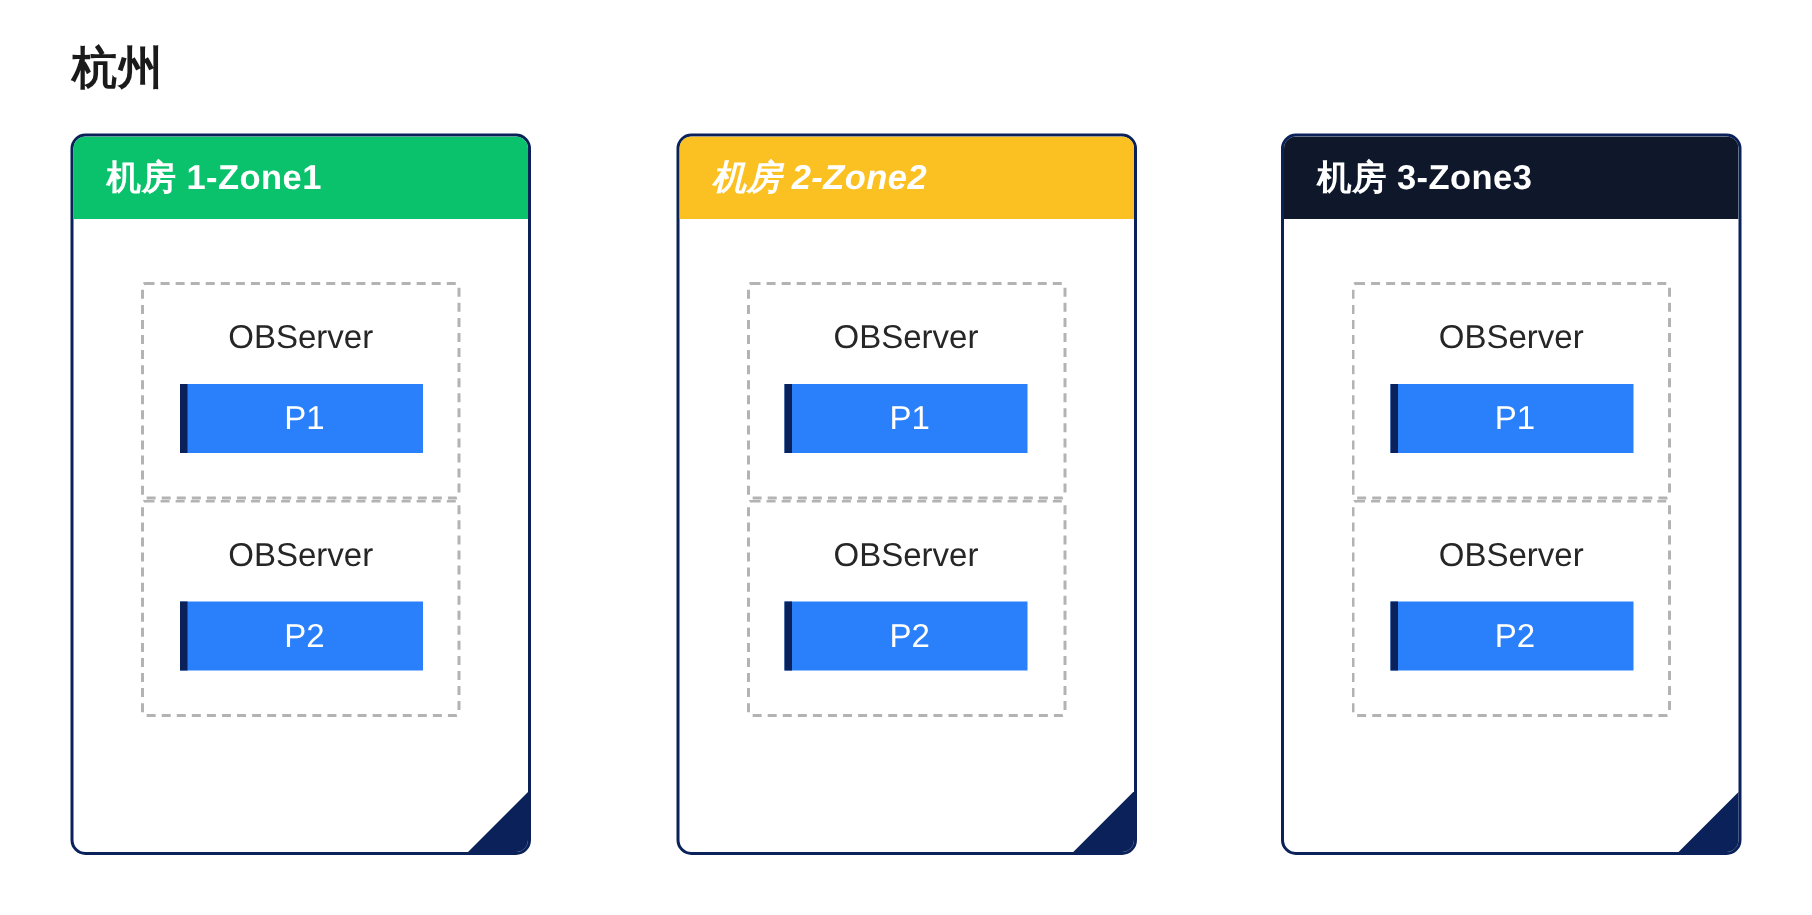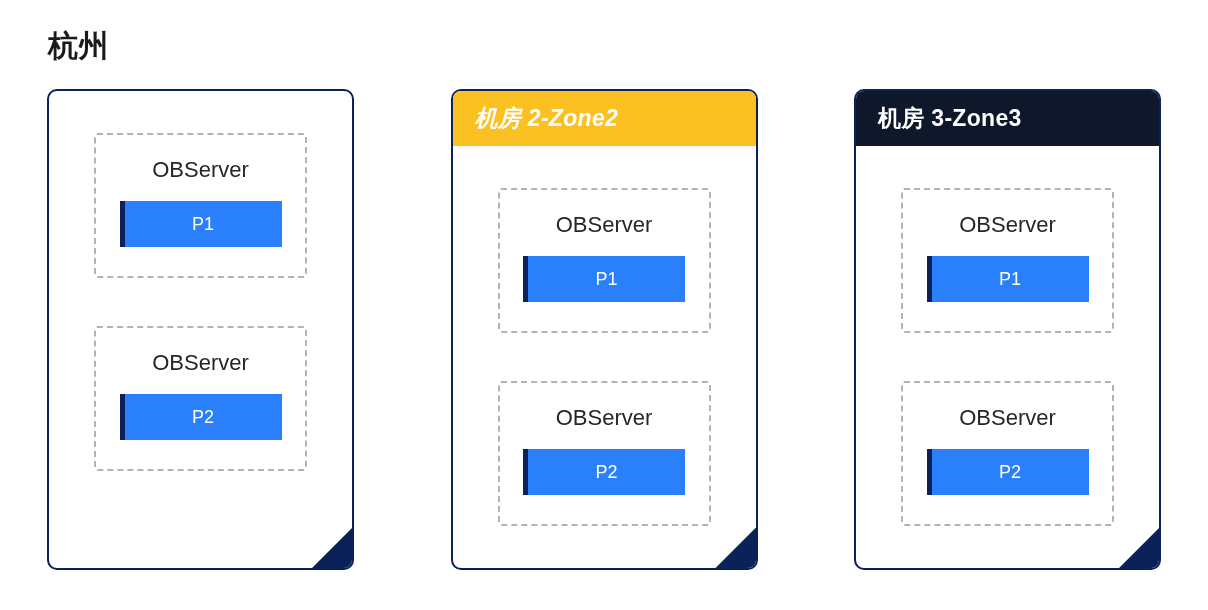--- a/index.html
+++ b/index.html
@@ -69,21 +69,20 @@
     white-space: nowrap;
   }
 
   .zone-body {
     flex: 1 1 auto;
     position: relative;
     display: flex;
     flex-direction: column;
     justify-content: flex-start;
     padding: 42px 45px 0 45px;
-    gap: 48px;
   }
 
   
   .observer-box {
     border: 2px dashed #b3b3b3;
     border-radius: 3px;
     height: 145px;
     display: flex;
     flex-direction: column;
     align-items: center;
@@ -102,21 +101,21 @@
   .partition-bar {
     margin-top: 18px;
     width: 162px;
     height: 46px;
     background: #2a7ffb;
     border-left: 5px solid #0a2259;
     display: flex;
     align-items: center;
     justify-content: center;
     color: #ffffff;
-    font-size: 18px;
+    font-size: 22px;
     line-height: 26px;
   }
 
   
   .fold-corner {
     position: absolute;
     right: -2px;
     bottom: -2px;
     width: 44px;
     height: 44px;
@@ -142,20 +141,21 @@
 </head>
 <body>
 
 <div id="canvas">
 
   <div id="region-title">杭州</div>
 
   <div id="zones-row">
 
     <div class="zone-card" style="border-color: rgb(10, 34, 89);">
+      <div class="zone-header" style="background: rgb(10, 194, 107);">机房 1-Zone1</div>
       <div class="zone-body">
         <div class="observer-box" style="border-color: rgb(179, 179, 179);">
           <div class="observer-label">OBServer</div>
           <div class="partition-bar" style="background: rgb(42, 127, 251); border-left-color: rgb(10, 34, 89);">P1</div>
         </div>
         <div class="observer-box" style="border-color: rgb(179, 179, 179);">
           <div class="observer-label">OBServer</div>
           <div class="partition-bar" style="background: rgb(42, 127, 251); border-left-color: rgb(10, 34, 89);">P2</div>
         </div>
       </div>

